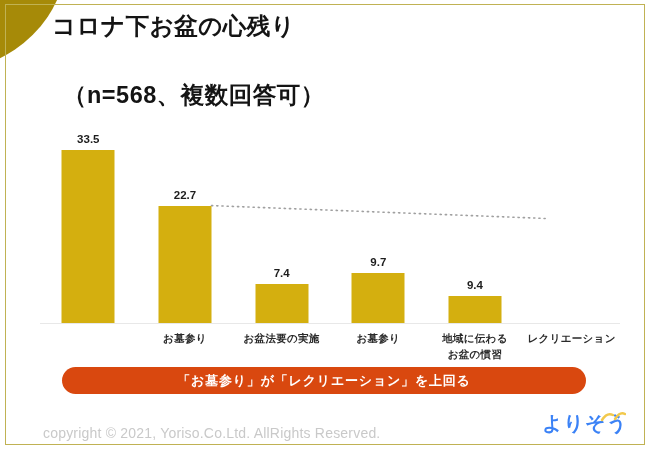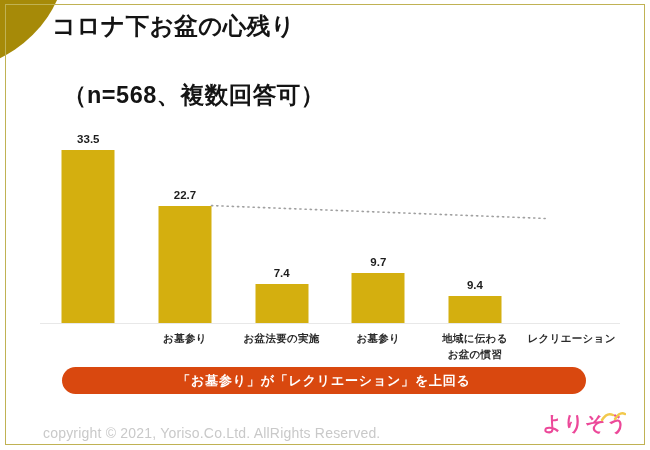--- a/index.html
+++ b/index.html
@@ -166,21 +166,21 @@
     position: absolute;
     right: 22px;
     top: 410px;
     height: 26px;
     display: flex;
     align-items: center;
   }
   .logo-text {
     font-size: 20px;
     font-weight: bold;
-    color: #ec4899;
+    color: #3b82f6;
     letter-spacing: 1px;
     line-height: 1;
   }
   .logo-accent {
     position: absolute;
     right: 2px;
     top: 1px;
     width: 26px;
     height: 12px;
     pointer-events: none;

